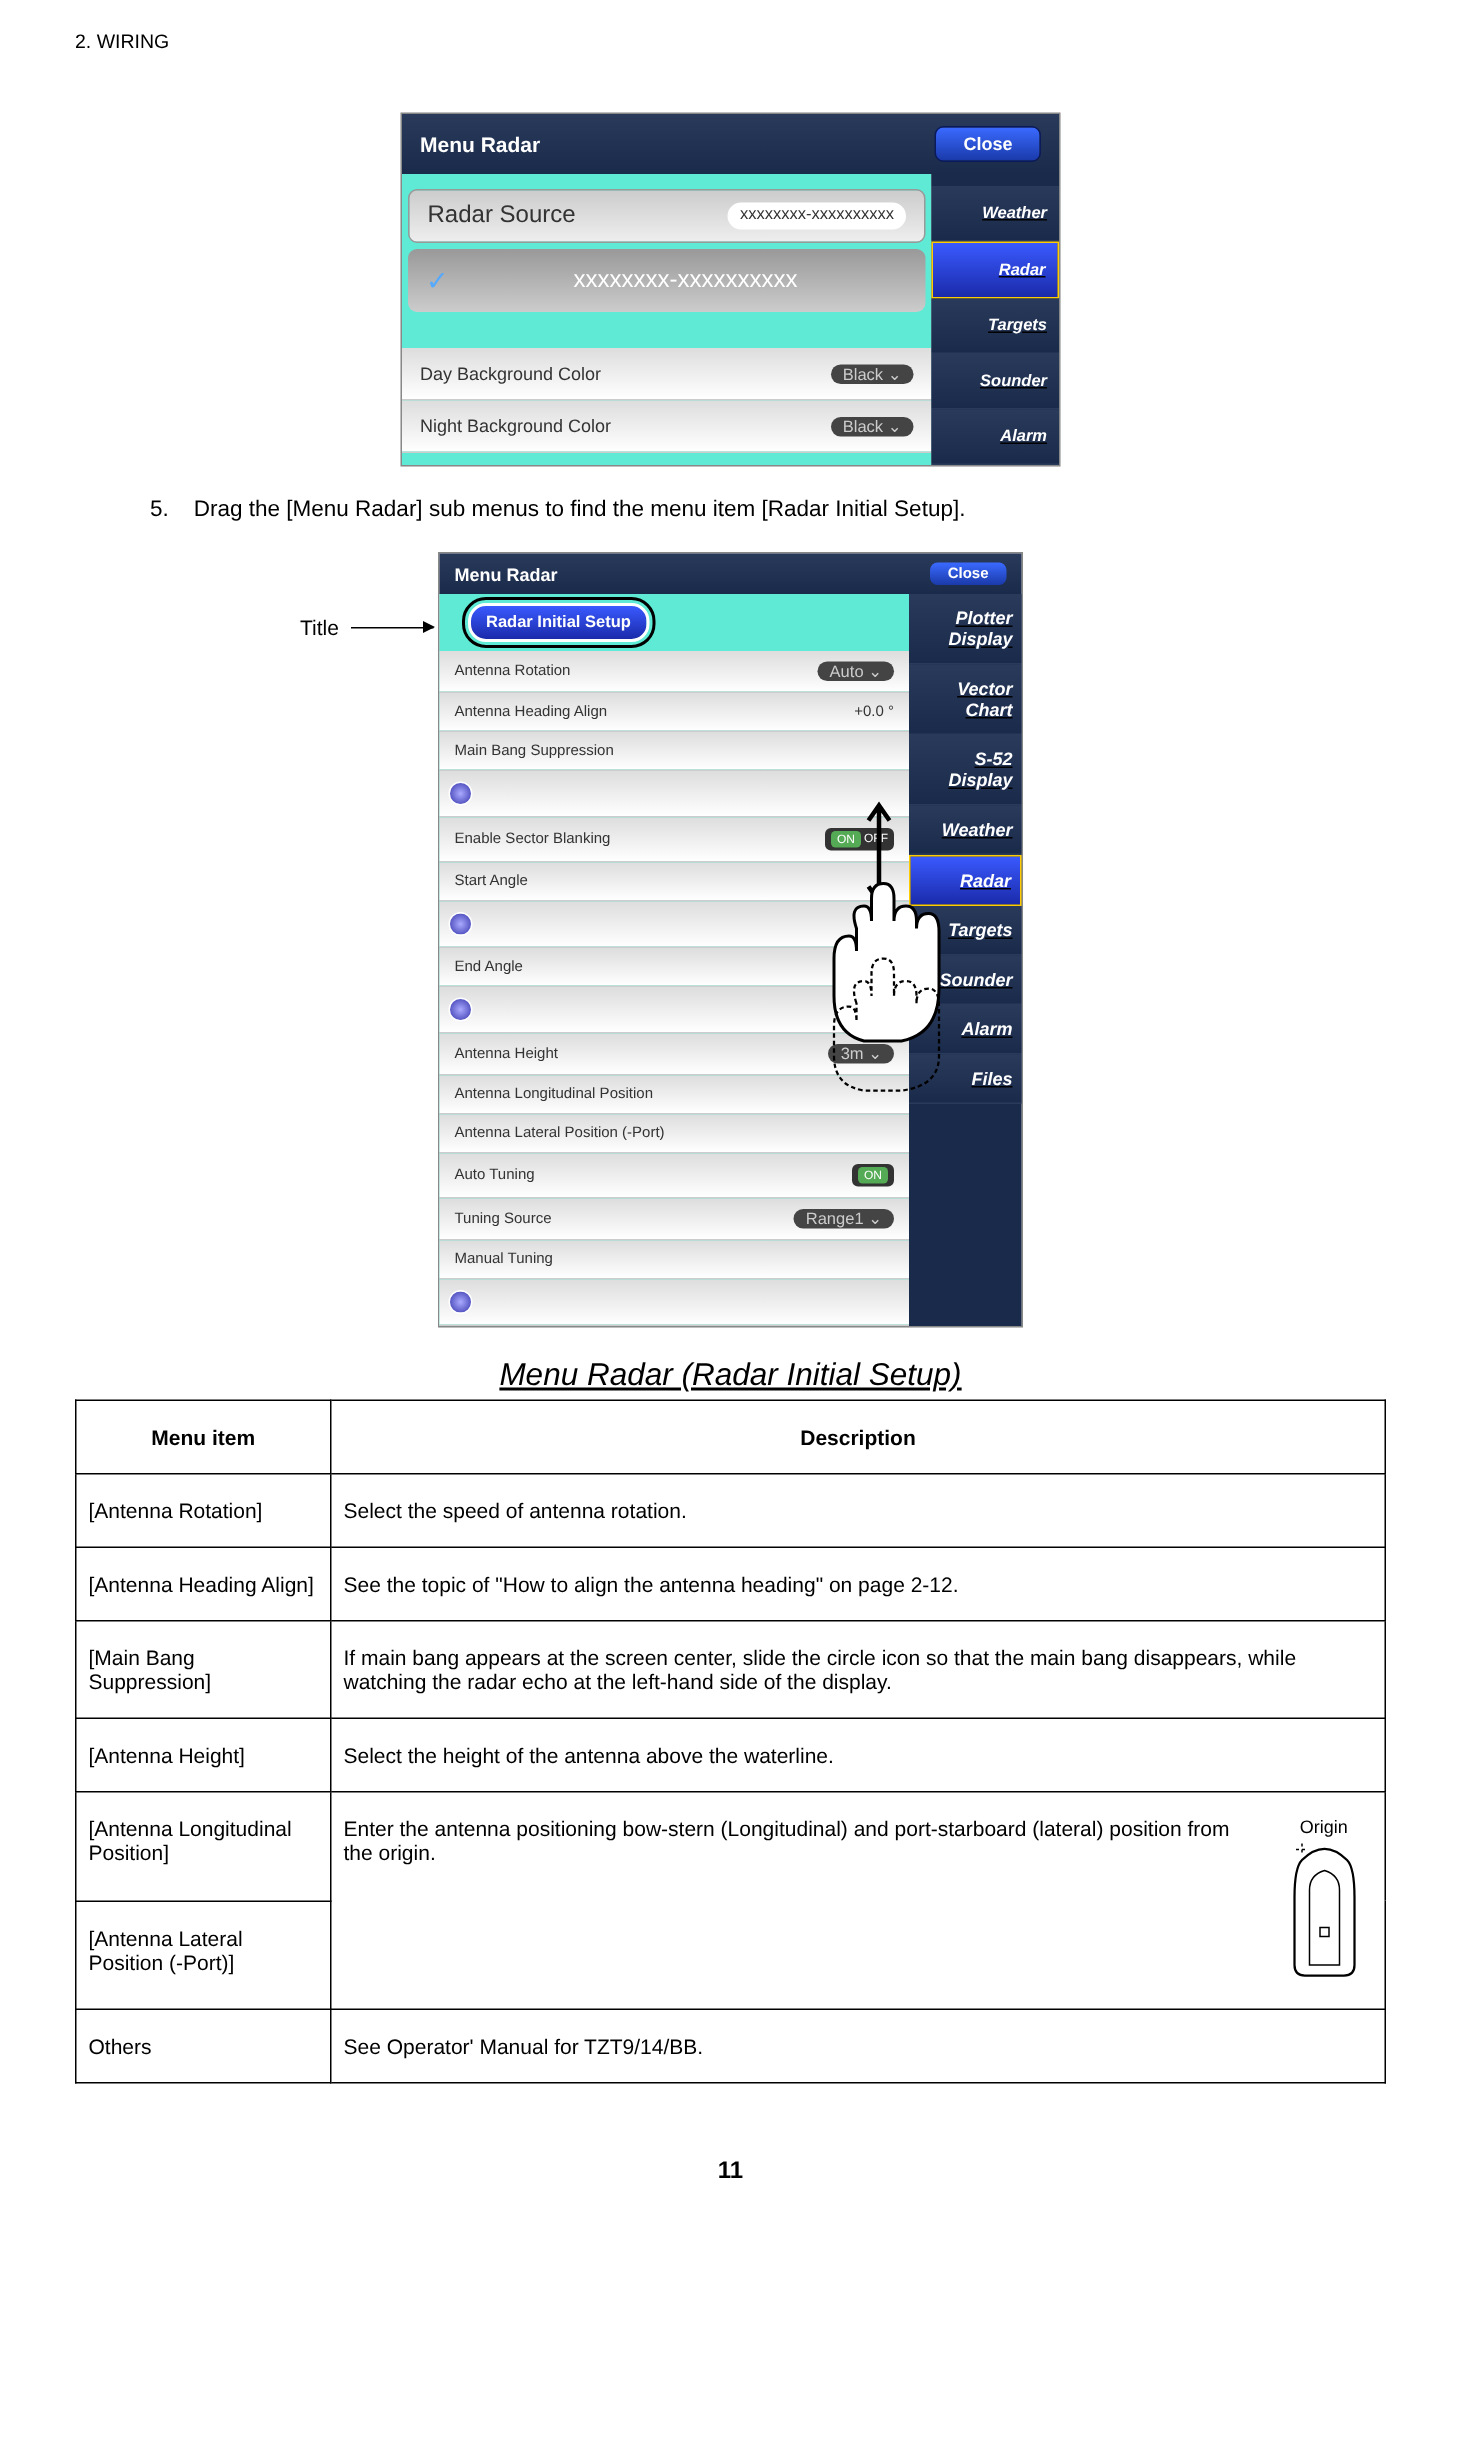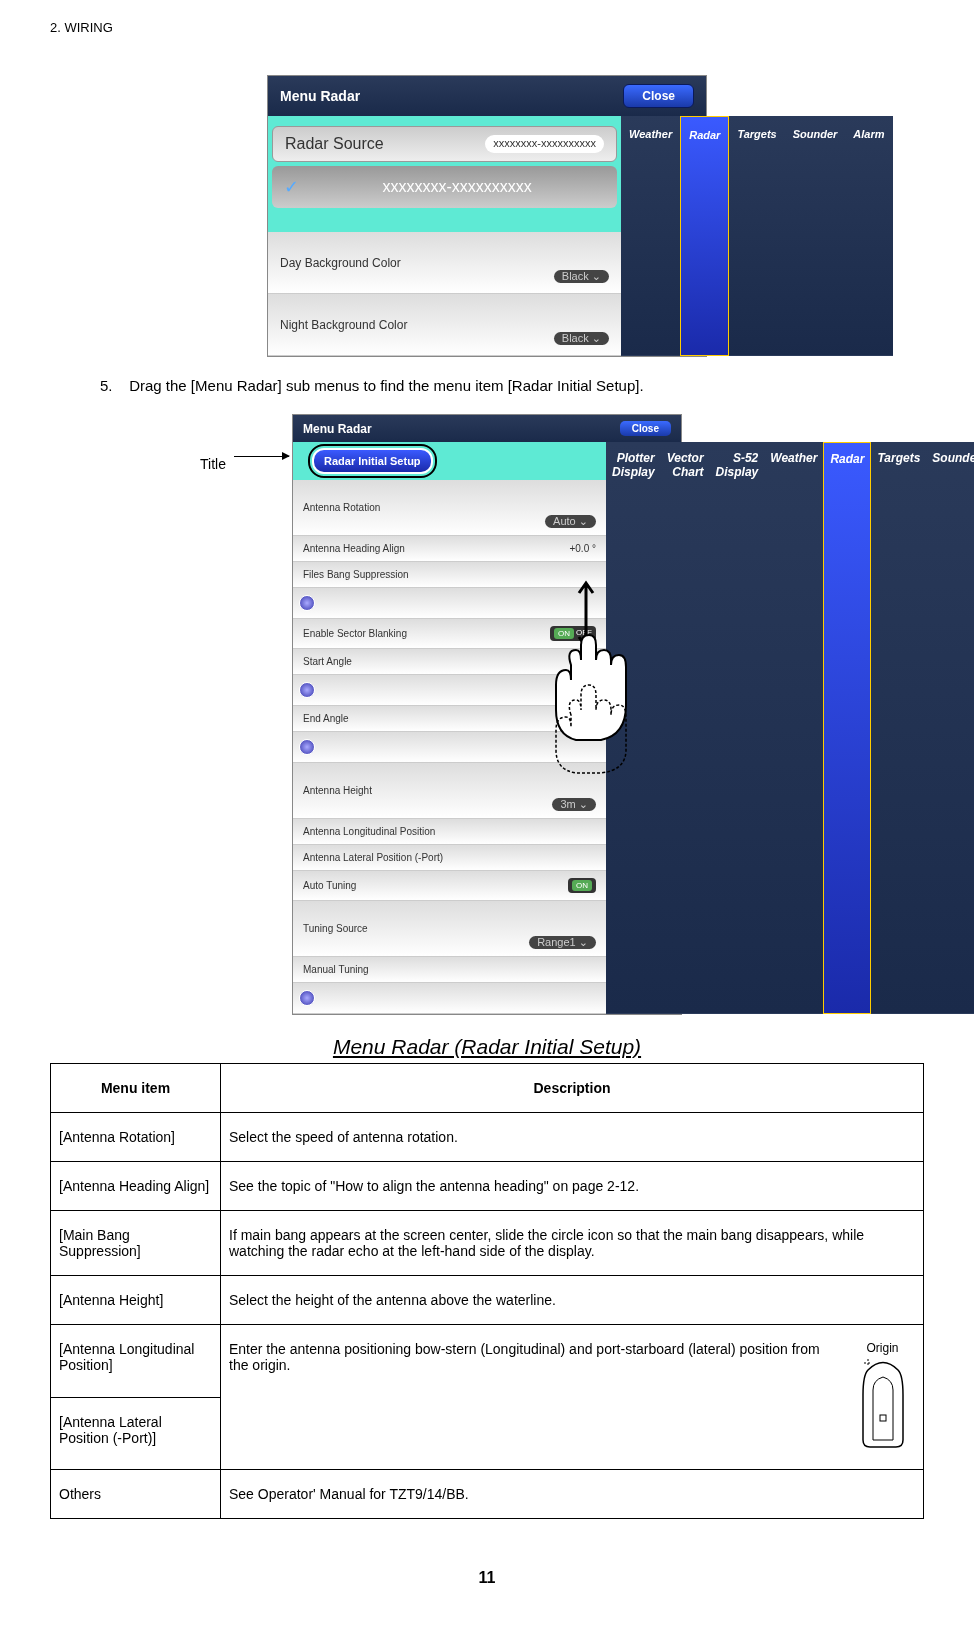--- a/index.html
+++ b/index.html
@@ -66,27 +66,27 @@
       display: flex;
       align-items: center;
       gap: 10px;
     }
     .dropdown-val {
       background: #444;
       color: #ccc;
       padding: 0 8px;
       border-radius: 10px;
       font-size: 11px;
-      margin-top: 28px;
     }
     .side-tabs {
       width: 85px;
       background: #1a2a4a;
       display: flex;
-      flex-direction: row;
+      flex-direction: column;
+      text-decoration: underline;
     }
     .side-tab {
       padding: 12px 8px;
       color: #fff;
       font-size: 11px;
       text-align: right;
       border-bottom: 1px solid #2a3a5a;
       background: linear-gradient(#2a3a5a, #1a2a4a);
       font-style: italic;
       font-weight: bold;
@@ -174,21 +174,21 @@
   </div>
 </div>
 
 <div class="step-text">
   <span class="step-num">5.</span>
   <span>Drag the [Menu Radar] sub menus to find the menu item [Radar Initial Setup].</span>
 </div>
 
 <div class="figure-container">
   <div class="panel2-wrap" style="position:relative;">
-    <div style="position:absolute;left:-92px;top:42px;display:flex;align-items:flex-start;">
+    <div style="position:absolute;left:-92px;top:42px;display:flex;align-items:center;">
       <span class="title-label">Title</span>
       <span style="width:8px;"></span>
       <span class="arrow-line"></span>
     </div>
     <div class="menu-panel panel2">
       <div class="panel-title-bar">
         <span>Menu Radar</span>
         <span class="close-btn2">Close</span>
       </div>
       <div class="panel-inner">
@@ -196,21 +196,21 @@
           <div style="padding:2px 4px;"><span class="setup-title" style="outline:2px solid #000;outline-offset:2px;margin-left:15px;">Radar Initial Setup</span></div>
           <div class="menu-row">
             <span>Antenna Rotation</span>
             <span class="dropdown-val"><span>Auto</span> ⌄</span>
           </div>
           <div class="menu-row">
             <span>Antenna Heading Align</span>
             <span>+0.0 °</span>
           </div>
           <div class="menu-row">
-            <span>Files Bang Suppression</span>
+            <span>Main Bang Suppression</span>
           </div>
           <div class="menu-row slider-row" style="padding-left:6px;">
               <span class="slider-knob"></span>
             </div>
           <div class="menu-row">
             <span>Enable Sector Blanking</span>
             <span class="toggle">
                 <span class="toggle-on">ON</span>
                 <span>OFF</span>
               </span>

